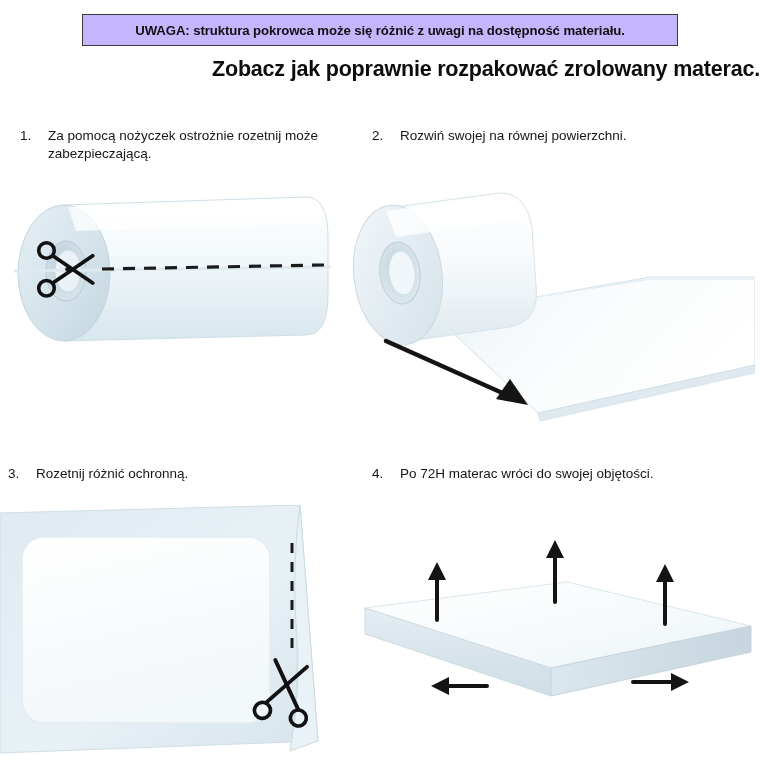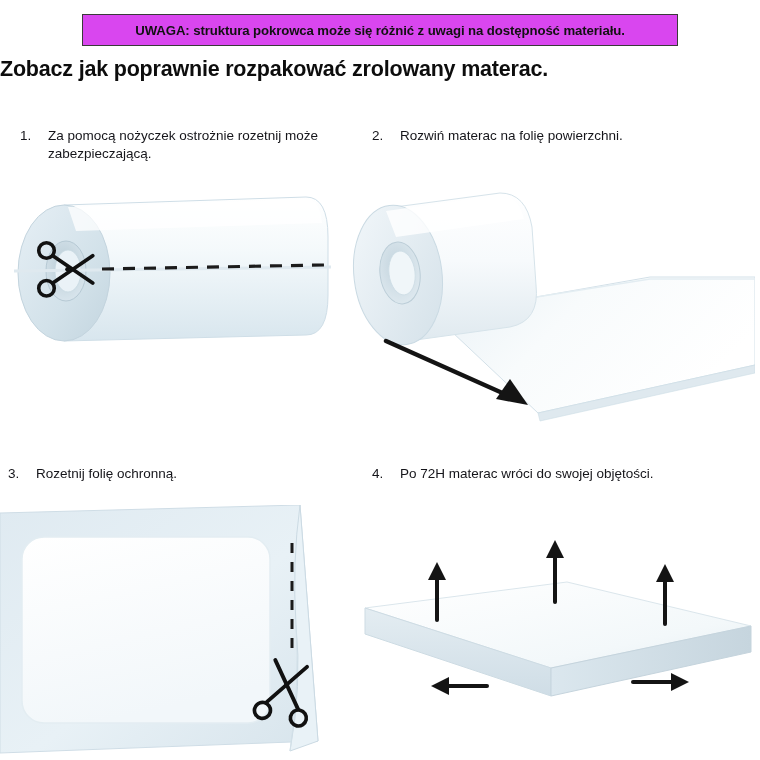--- a/index.html
+++ b/index.html
@@ -17,41 +17,41 @@
   }
 
   
   .notice {
     position: absolute;
     left: 82px;
     top: 14px;
     width: 596px;
     height: 32px;
     border: 1px solid #3a3a3a;
-    background: #d946ef;
+    background: #c4b5fd;
     display: flex;
     align-items: center;
     justify-content: center;
     box-sizing: border-box;
   }
   .notice-text {
     font-size: 13.2px;
     font-weight: bold;
     letter-spacing: -0.1px;
     color: #111111;
     white-space: nowrap;
   }
 
   
   .heading {
     position: absolute;
     left: 0;
     top: 57px;
     width: 760px;
-    text-align: left;
+    text-align: right;
     font-size: 21.5px;
     font-weight: bold;
     color: #0d0d0d;
     letter-spacing: -0.2px;
   }
 
   
   .step-caption {
     position: absolute;
     font-size: 13.5px;
@@ -92,26 +92,26 @@
 
 <div class="heading">Zobacz jak poprawnie rozpakować zrolowany materac.</div>
 
 <div class="step-caption" id="cap1">
   <span class="num">1.</span>
   <span class="txt">Za pomocą nożyczek ostrożnie rozetnij może zabezpieczającą.</span>
 </div>
 
 <div class="step-caption" id="cap2">
   <span class="num">2.</span>
-  <span class="txt">Rozwiń materac na folię powierzchni.</span>
+  <span class="txt">Rozwiń swojej na równej powierzchni.</span>
 </div>
 
 <div class="step-caption" id="cap3">
   <span class="num">3.</span>
-  <span class="txt">Rozetnij folię ochronną.</span>
+  <span class="txt">Rozetnij różnić ochronną.</span>
 </div>
 
 <div class="step-caption" id="cap4">
   <span class="num">4.</span>
   <span class="txt">Po 72H materac wróci do swojej objętości.</span>
 </div>
 
 <div class="panel" id="panel1">
   <svg width="330" height="215" viewBox="0 0 330 215">
     <defs>

